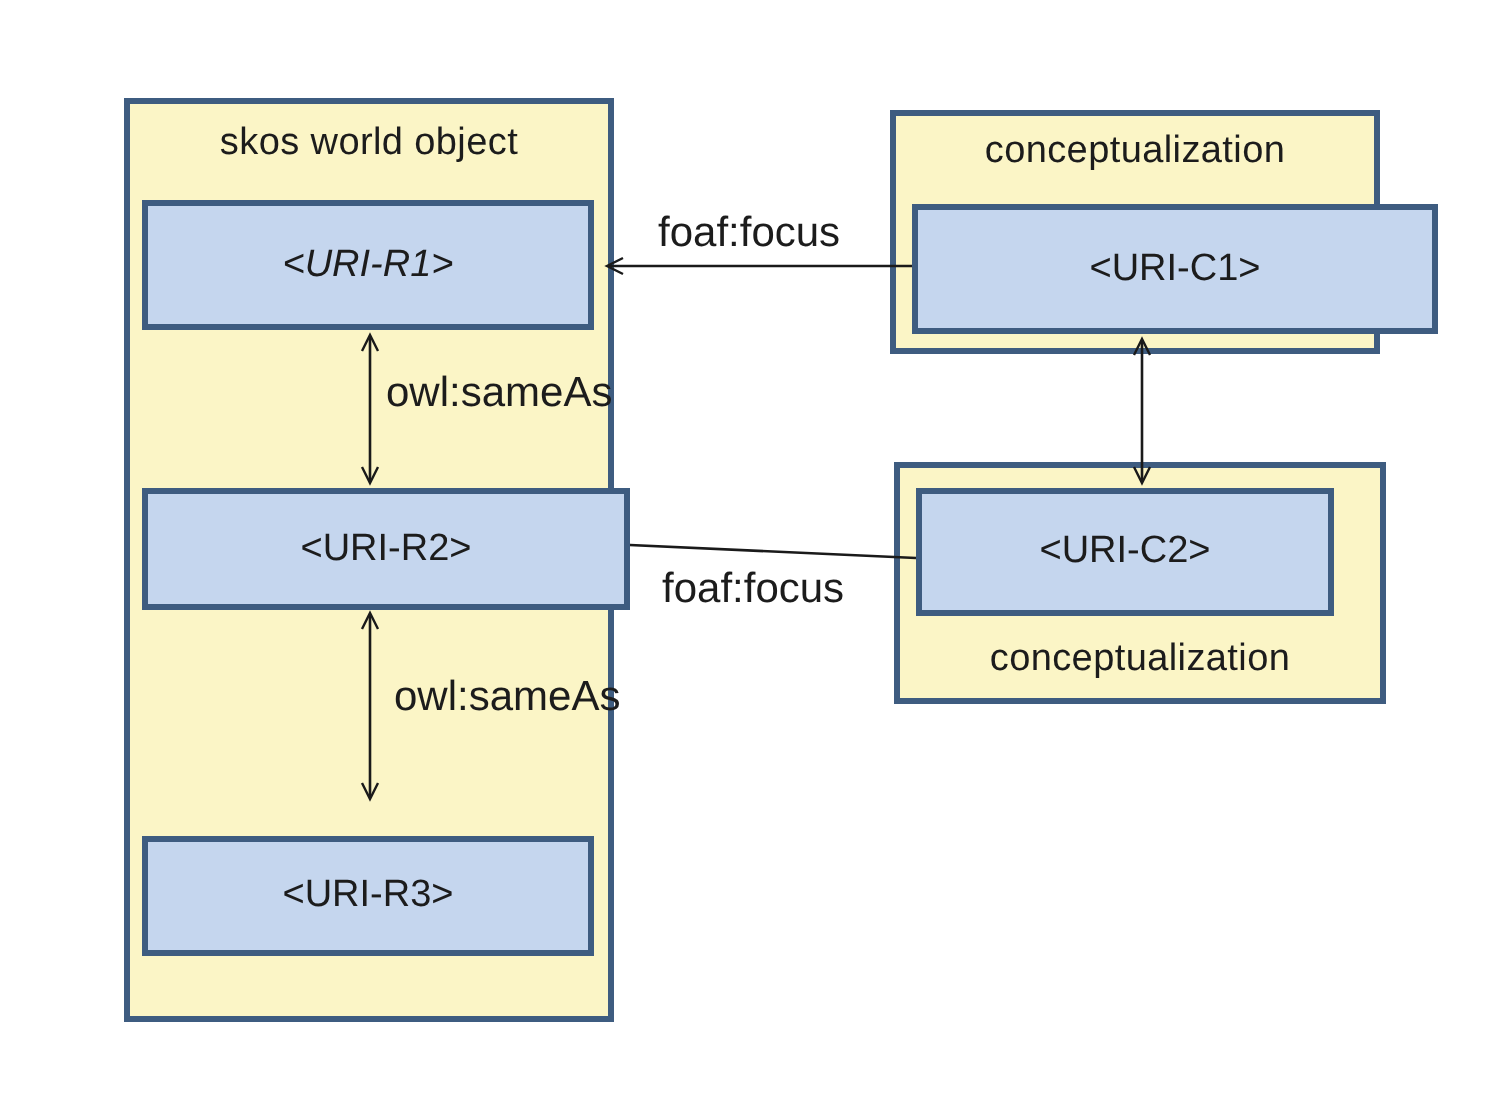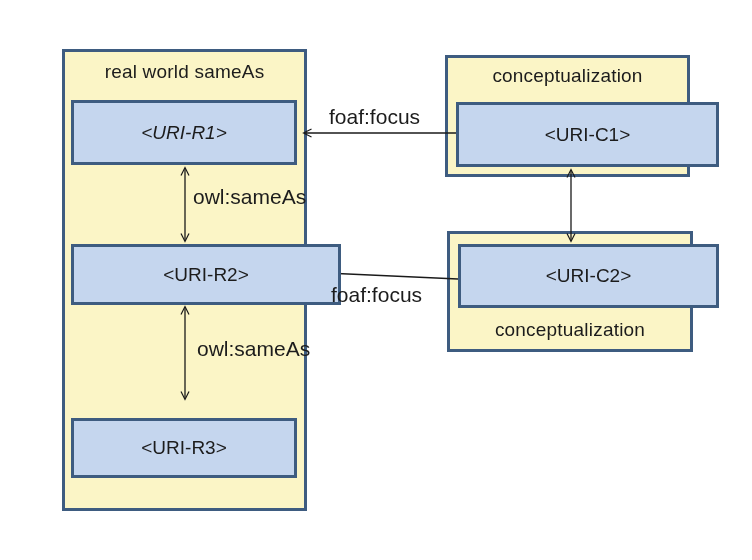--- a/index.html
+++ b/index.html
@@ -43,21 +43,21 @@
   svg.edges{position:absolute;left:0;top:0;width:752px;height:560px;pointer-events:none;}
   .edge-line{stroke:var(--edge,#1A1A1A);stroke-width:1.3;fill:none;}
   .arrowhead-path{stroke:var(--edge,#1A1A1A);stroke-width:1.2;fill:none;}
 </style>
 </head>
 <body>
 
 <div class="canvas">
 
   <div class="group-box" style="left:62px;top:49px;width:245px;height:462px;">
-    <div class="group-title" style="top:9px;">real world sameAs</div>
+    <div class="group-title" style="top:9px;">skos world object</div>
   </div>
 
   <div class="group-box" style="left:445px;top:55px;width:245px;height:122px;">
     <div class="group-title" style="top:7px;">conceptualization</div>
   </div>
 
   <div class="group-box" style="left:447px;top:231px;width:246px;height:121px;">
     <div class="group-title" style="top:85px;">conceptualization</div>
   </div>
 
@@ -73,23 +73,23 @@
     <line class="edge-line" x1="458" y1="279" x2="304" y2="272" marker-end="url(#vhead)"></line>
 
     <line class="edge-line" x1="185" y1="168" x2="185" y2="241" marker-start="url(#vhead)" marker-end="url(#vhead)"></line>
 
     <line class="edge-line" x1="185" y1="307" x2="185" y2="399" marker-start="url(#vhead)" marker-end="url(#vhead)"></line>
 
     <line class="edge-line" x1="571" y1="170" x2="571" y2="241" marker-start="url(#vhead)" marker-end="url(#vhead)"></line>
   </svg>
 
   <div class="node-box" style="left:71px;top:100px;width:226px;height:65px;font-style:italic;">&lt;URI-R1&gt;</div>
-  <div class="node-box" style="left:71px;top:244px;width:270px;height:61px;">&lt;URI-R2&gt;</div>
+  <div class="node-box" style="left:71px;top:244px;width:244px;height:61px;">&lt;URI-R2&gt;</div>
   <div class="node-box" style="left:71px;top:418px;width:226px;height:60px;">&lt;URI-R3&gt;</div>
   <div class="node-box" style="left:456px;top:102px;width:263px;height:65px;">&lt;URI-C1&gt;</div>
-  <div class="node-box" style="left:458px;top:244px;width:261px;height:64px;">&lt;URI-C2&gt;</div>
+  <div class="node-box" style="left:458px;top:244px;width:209px;height:64px;">&lt;URI-C2&gt;</div>
 
   <div class="edge-label" style="left:329px;top:105px;">foaf:focus</div>
   <div class="edge-label" style="left:331px;top:283px;">foaf:focus</div>
   <div class="edge-label" style="left:193px;top:185px;">owl:sameAs</div>
   <div class="edge-label" style="left:197px;top:337px;">owl:sameAs</div>
 
 </div>
 
 </body></html>

